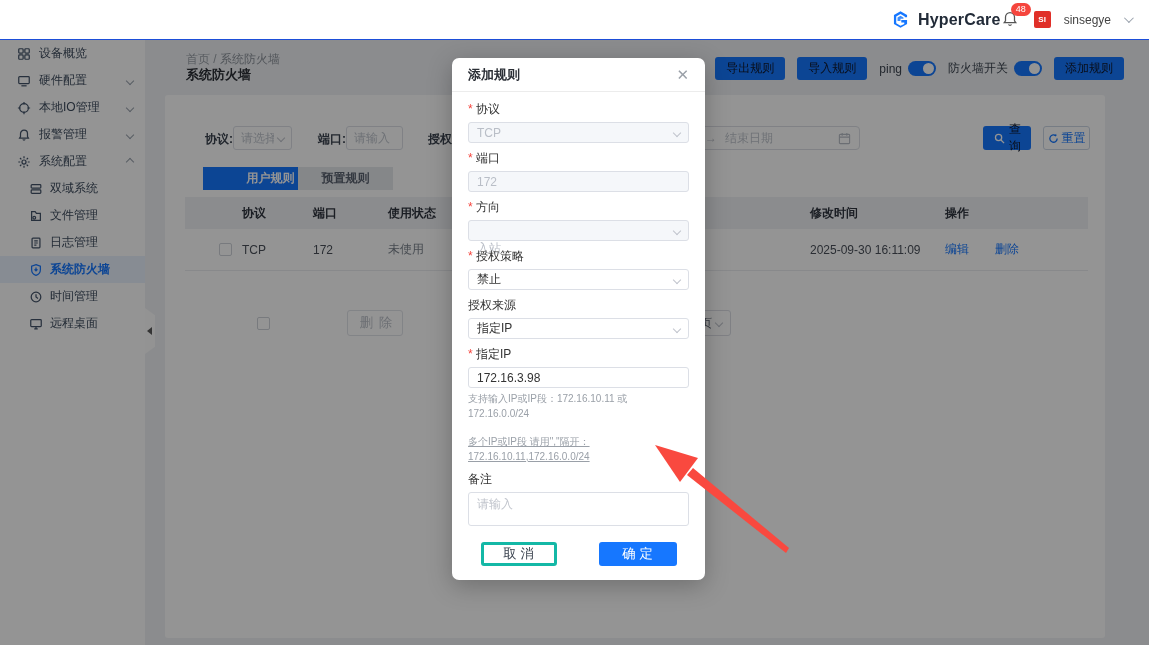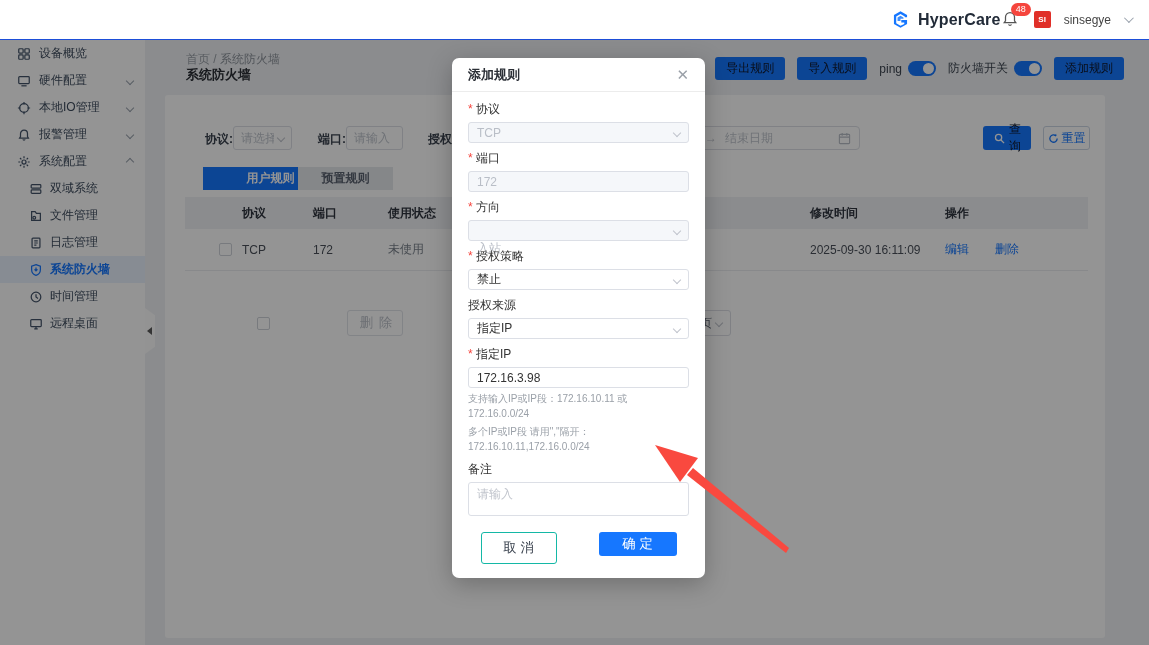--- a/index.html
+++ b/index.html
@@ -114,21 +114,21 @@
   .m-field { height:21px; border:1px solid #dcdfe6; border-radius:3px; background:#fff;
     display:flex; align-items:center; padding:0 8px; color:#333; }
   .m-field.dis { background:#f5f7fa; color:#b9bec7; }
   .m-input { width:100%; height:21px; border:1px solid #dcdfe6; border-radius:3px; padding:0 8px;
     font-size:12px; color:#333; font-family:Liberation Sans, sans-serif; }
   .m-hint { color:#9aa0a8; font-size:10px; line-height:1.45; margin-top:4px; }
   .m-textarea { width:100%; height:34px; border:1px solid #dcdfe6; border-radius:3px; padding:3px 8px;
     font-size:12px; resize:none; font-family:inherit; color:#333; }
   .m-textarea::placeholder { color:#c0c4cc; }
   .modal-btns { display:flex; justify-content:center; gap:42px; margin:13px 0 2px; }
-  .btn-cancel { width:76px; height:32px; background:#fff; border:1px solid #14b8a6; border-radius:3px;
+  .btn-cancel { width:76px; height:24px; background:#fff; border:3px solid #14b8a6; border-radius:3px;
     color:#3c4450; letter-spacing:4px; padding-left:4px; font-family:inherit; cursor:pointer; }
   .btn-ok { width:78px; height:24px; background:#1677ff; border:none; border-radius:3px; color:#fff;
     letter-spacing:4px; padding-left:4px; font-family:inherit; cursor:pointer; }
 
   .arrow-layer { position:absolute; left:0; top:0; width:1149px; height:645px; z-index:200; pointer-events:none; }
 </style>
 </head>
 <body>
 
 <div class="topbar">
@@ -384,21 +384,21 @@
 
     <div class="m-label">授权来源</div>
     <div class="m-field">
       <span style="flex:1;">指定IP</span>
       <span class="mini-caret"></span>
     </div>
 
     <div class="m-label req">指定IP</div>
     <input class="m-input" value="172.16.3.98" style="">
     <div class="m-hint">支持输入IP或IP段：172.16.10.11 或 172.16.0.0/24</div>
-    <div class="m-hint" style="margin-top:4px;">多个IP或IP段 请用","隔开：172.16.10.11,172.16.0.0/24</div>
+    <div class="m-hint" style="margin-top:14px;text-decoration:underline;">多个IP或IP段 请用","隔开：172.16.10.11,172.16.0.0/24</div>
 
     <div class="m-label">备注</div>
     <textarea class="m-textarea" placeholder="请输入" style=""></textarea>
 
     <div class="modal-btns">
       <button class="btn-cancel">取消</button>
       <button class="btn-ok">确定</button>
     </div>
   </div>
 </div>

